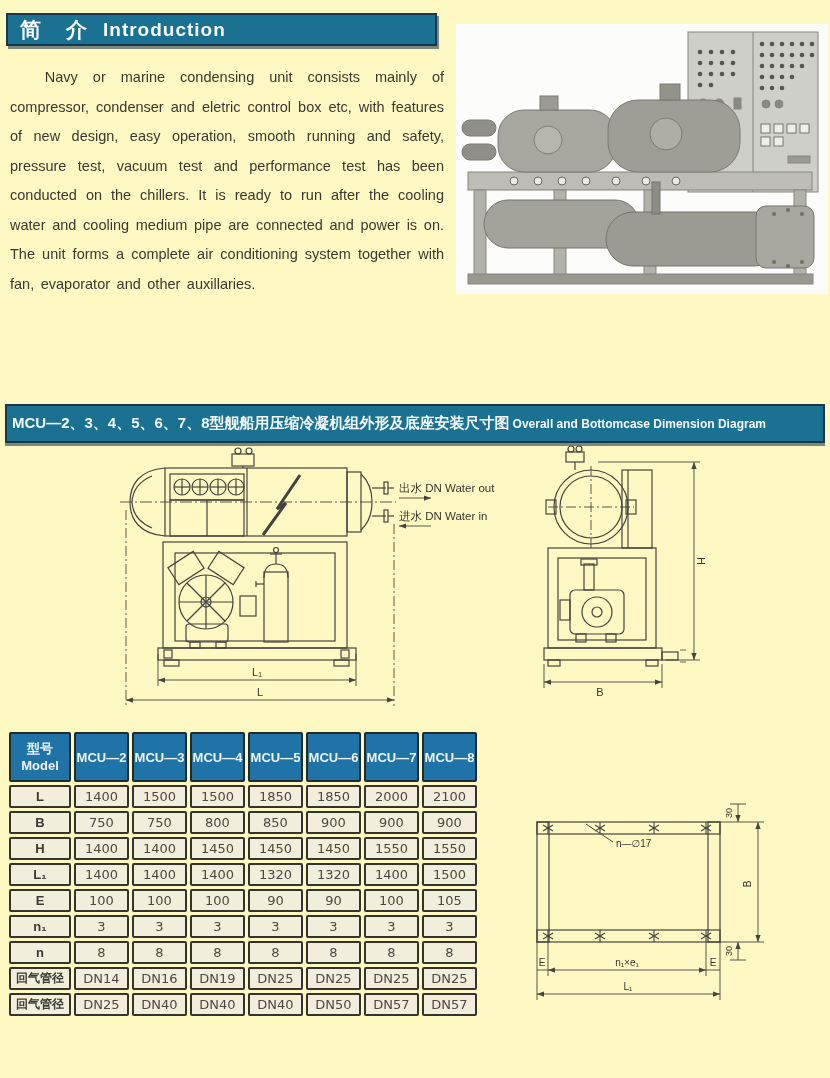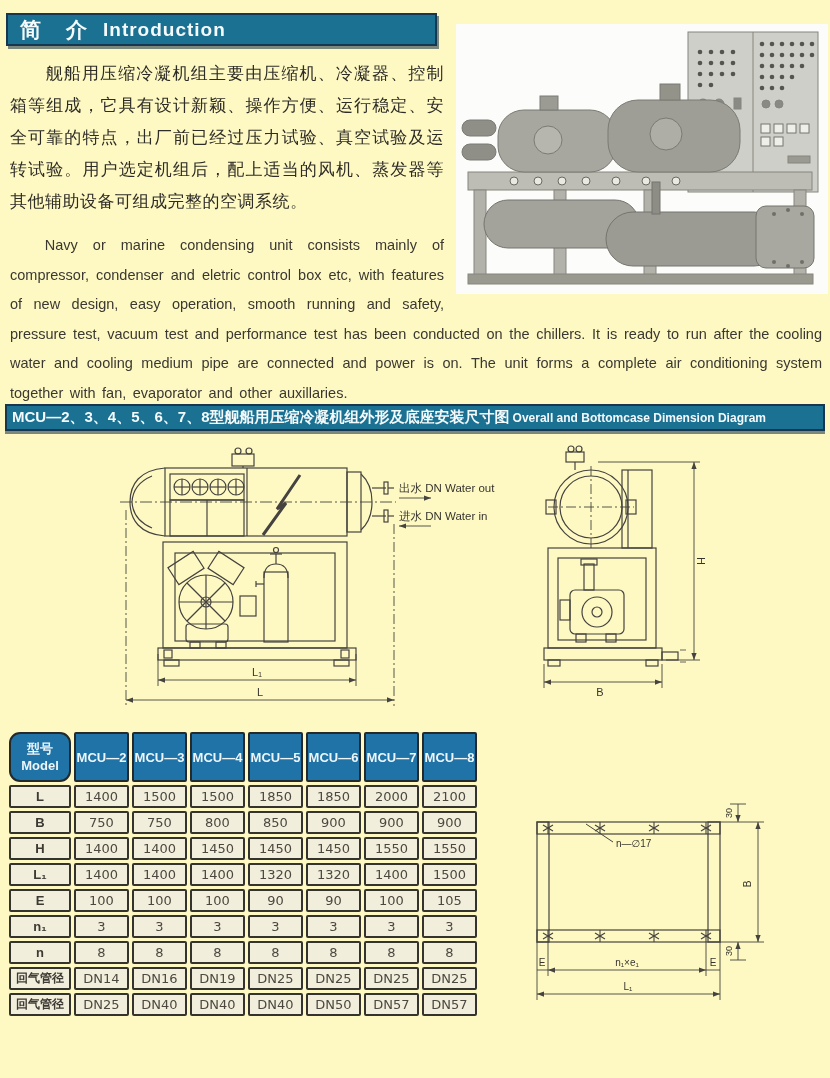--- a/index.html
+++ b/index.html
@@ -11,21 +11,21 @@
   }
   
   .teal-bar{
     position:absolute;background:#1a7192;color:#f4f9fb;
     border:2px solid #16374f;box-shadow:2px 3px 0 0 rgba(18,44,66,.55);
     display:flex;align-items:center;box-sizing:border-box;
   }
   #header-bar{left:6px;top:13px;width:431px;height:33px;padding:0 12px;}
   #header-bar .zh{font-size:21px;font-weight:bold;letter-spacing:2px;margin-right:14px;white-space:pre;}
   #header-bar .en{font-size:19px;font-weight:bold;letter-spacing:1px;}
-  #section-bar{left:5px;top:404px;width:820px;height:27px;padding:0 5px;box-shadow:0 3px 0 0 rgba(18,44,66,.55);}
+  #section-bar{left:5px;top:404px;width:820px;height:39px;padding:0 5px;box-shadow:0 3px 0 0 rgba(18,44,66,.55);}
   #section-bar .zh{font-size:15px;font-weight:bold;white-space:nowrap;}
   #section-bar .en{font-size:12px;font-weight:bold;white-space:nowrap;margin-left:3px;}
   
   #intro{position:absolute;left:10px;top:50px;width:812px;}
   #photo-spacer{float:right;width:378px;height:248px;}
   #intro p{margin:0;text-align:justify;}
   #intro .zh{
     font-size:17px;line-height:32px;letter-spacing:.5px;
     text-indent:2.1em;color:#2e2c27;margin-top:8px;
   }
@@ -44,21 +44,21 @@
   table{border-collapse:separate;border-spacing:3px 3px;}
   th,td{
     border:2px solid #35332d;background:#f2eedc;
     text-align:center;vertical-align:middle;padding:0;
     border-radius:2px;
   }
   th.colh,th.corner{
     background:#1f73a6;color:#eef5f9;font-weight:bold;
     border-color:#24292b;
   }
-  th.corner{width:58px;height:46px;font-size:13px;line-height:17px;border-radius:11px;}
+  th.corner{width:58px;height:46px;font-size:13px;line-height:17px;}
   th.colh{width:51px;height:46px;font-size:13px;}
   tbody th{width:58px;height:19px;font-size:13px;font-weight:bold;color:#3c3a33;}
   tbody th.cn{font-size:12px;letter-spacing:0;font-weight:bold;}
   td{width:51px;height:19px;font-size:13px;color:#4c4840;font-family:"DejaVu Sans",sans-serif;}
 </style>
 </head>
 <body>
 
 <div id="page">
 
@@ -179,21 +179,20 @@
           <circle cx="318" cy="238" r="2"></circle>
             <circle cx="332" cy="242" r="2"></circle>
             <circle cx="346" cy="238" r="2"></circle>
         </g>
       </g>
     </svg>
   </div>
 
   <div id="intro">
     <div id="photo-spacer"></div>
-    <p class="zh">舰船用压缩冷凝机组主要由压缩机、冷凝器、控制箱等组成，它具有设计新颖、操作方便、运行稳定、安全可靠的特点，出厂前已经过压力试验、真空试验及运转试验。用户选定机组后，配上适当的风机、蒸发器等其他辅助设备可组成完整的空调系统。</p>
     <p class="en">Navy or marine condensing unit consists mainly of compressor, condenser and eletric control box etc, with features of new design, easy operation, smooth running and safety, pressure test, vacuum test and performance test has been conducted on the chillers. It is ready to run after the cooling water and cooling medium pipe are connected and power is on. The unit forms a complete air conditioning system together with fan, evaporator and other auxillaries.</p>
   </div>
 
   <div id="section-bar" class="teal-bar">
     <span class="zh">MCU—2、3、4、5、6、7、8型舰船用压缩冷凝机组外形及底座安装尺寸图</span>
     <span class="en">Overall and Bottomcase Dimension Diagram</span>
   </div>
 
   <svg id="diagrams" viewBox="0 0 830 292">
     <defs>

